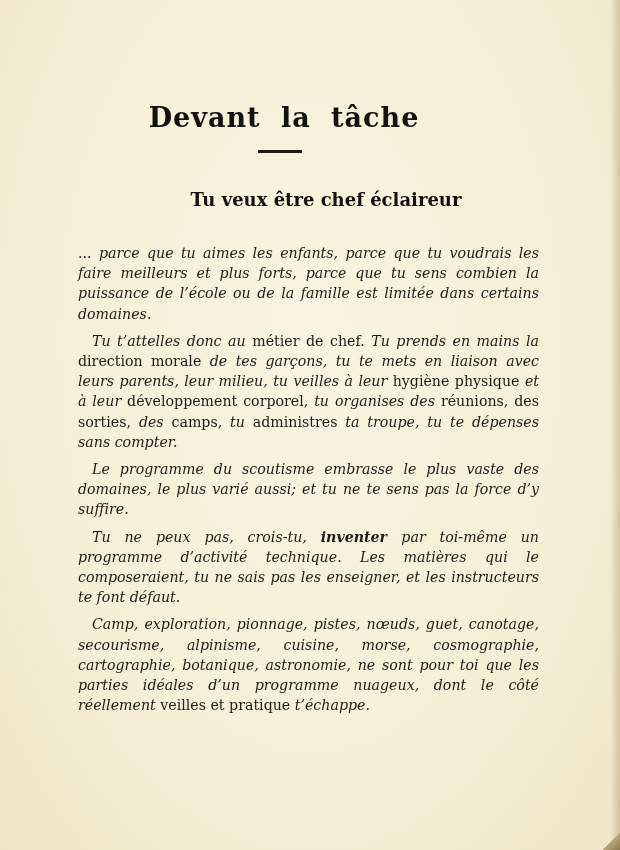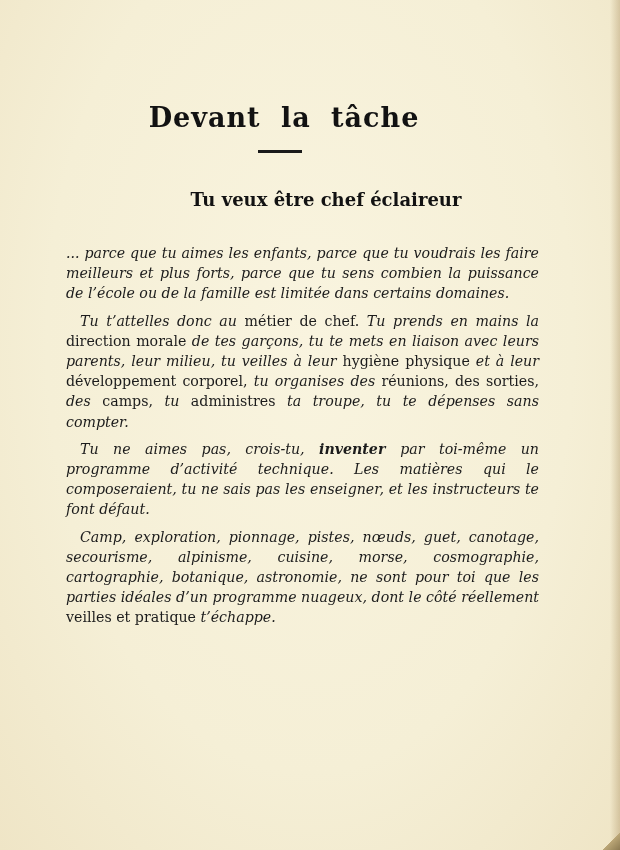--- a/index.html
+++ b/index.html
@@ -40,36 +40,37 @@
       color: #121212;
       padding-left: 16px;
     }
     .body-text {
       position: absolute; left: 62px; top: 243px; width: 477px;
       font-family: "DejaVu Serif", serif;
       font-size: 14.2px; line-height: 20.2px;
       color: #1c1c1c;
       text-align: justify;
     }
-    .body-text p { margin: 0 0 7px 4px; text-indent: 0; }
+    .body-text p { margin: 0 0 7px 16px; text-indent: 0; }
     .body-text p.indent { text-indent: 14px; }
     .i { font-style: italic; }
     .b { font-weight: bold; font-style: italic; }
     .caps { font-weight: bold; letter-spacing: 0.3px; }
   </style>
 </head>
 <body>
 
 <div class="page">
   <div class="edge-right"></div>
   <div class="corner-fold"></div>
 
   <div class="title">Devant la tâche</div>
   <div class="rule"></div>
   <div class="subtitle">Tu veux être chef éclaireur</div>
 
   <div class="body-text">
     <p><span class="i">... parce que tu aimes les enfants, parce que tu voudrais les faire meilleurs et plus forts, parce que tu sens combien la puissance de l’école ou de la famille est limitée dans certains domaines.</span></p>
     <p class="indent"><span class="i">Tu t’attelles donc au </span><span>métier de chef. </span><span class="i">Tu prends en mains la </span><span>direction morale </span><span class="i">de tes garçons, tu te mets en liaison avec leurs parents, leur milieu, tu veilles à leur </span><span>hygiène physique </span><span class="i">et à leur </span><span>développement corporel, </span><span class="i">tu organises des </span><span>réunions, des sorties, </span><span class="i">des </span><span>camps, </span><span class="i">tu </span><span>administres </span><span class="i">ta troupe, tu te dépenses sans compter.</span></p>
-    <p class="indent"><span class="i">Tu ne aimes pas, crois-tu, </span><span class="b">inventer </span><span class="i">par toi-même un programme d’activité technique. Les matières qui le composeraient, tu ne sais pas les enseigner, et les instructeurs te font défaut.</span></p>
+    <p class="indent"><span class="i">Le programme du scoutisme embrasse le plus vaste des domaines, le plus varié aussi; et tu ne te sens pas la force d’y suffire.</span></p>
+    <p class="indent"><span class="i">Tu ne peux pas, crois-tu, </span><span class="b">inventer </span><span class="i">par toi-même un programme d’activité technique. Les matières qui le composeraient, tu ne sais pas les enseigner, et les instructeurs te font défaut.</span></p>
     <p class="indent"><span class="i">Camp, exploration, pionnage, pistes, nœuds, guet, canotage, secourisme, alpinisme, cuisine, morse, cosmographie, cartographie, botanique, astronomie, ne sont pour toi que les parties idéales d’un programme nuageux, dont le côté réellement </span><span>veilles et pratique </span><span class="i">t’échappe.</span></p>
   </div>
 </div>
 
 </body></html>

